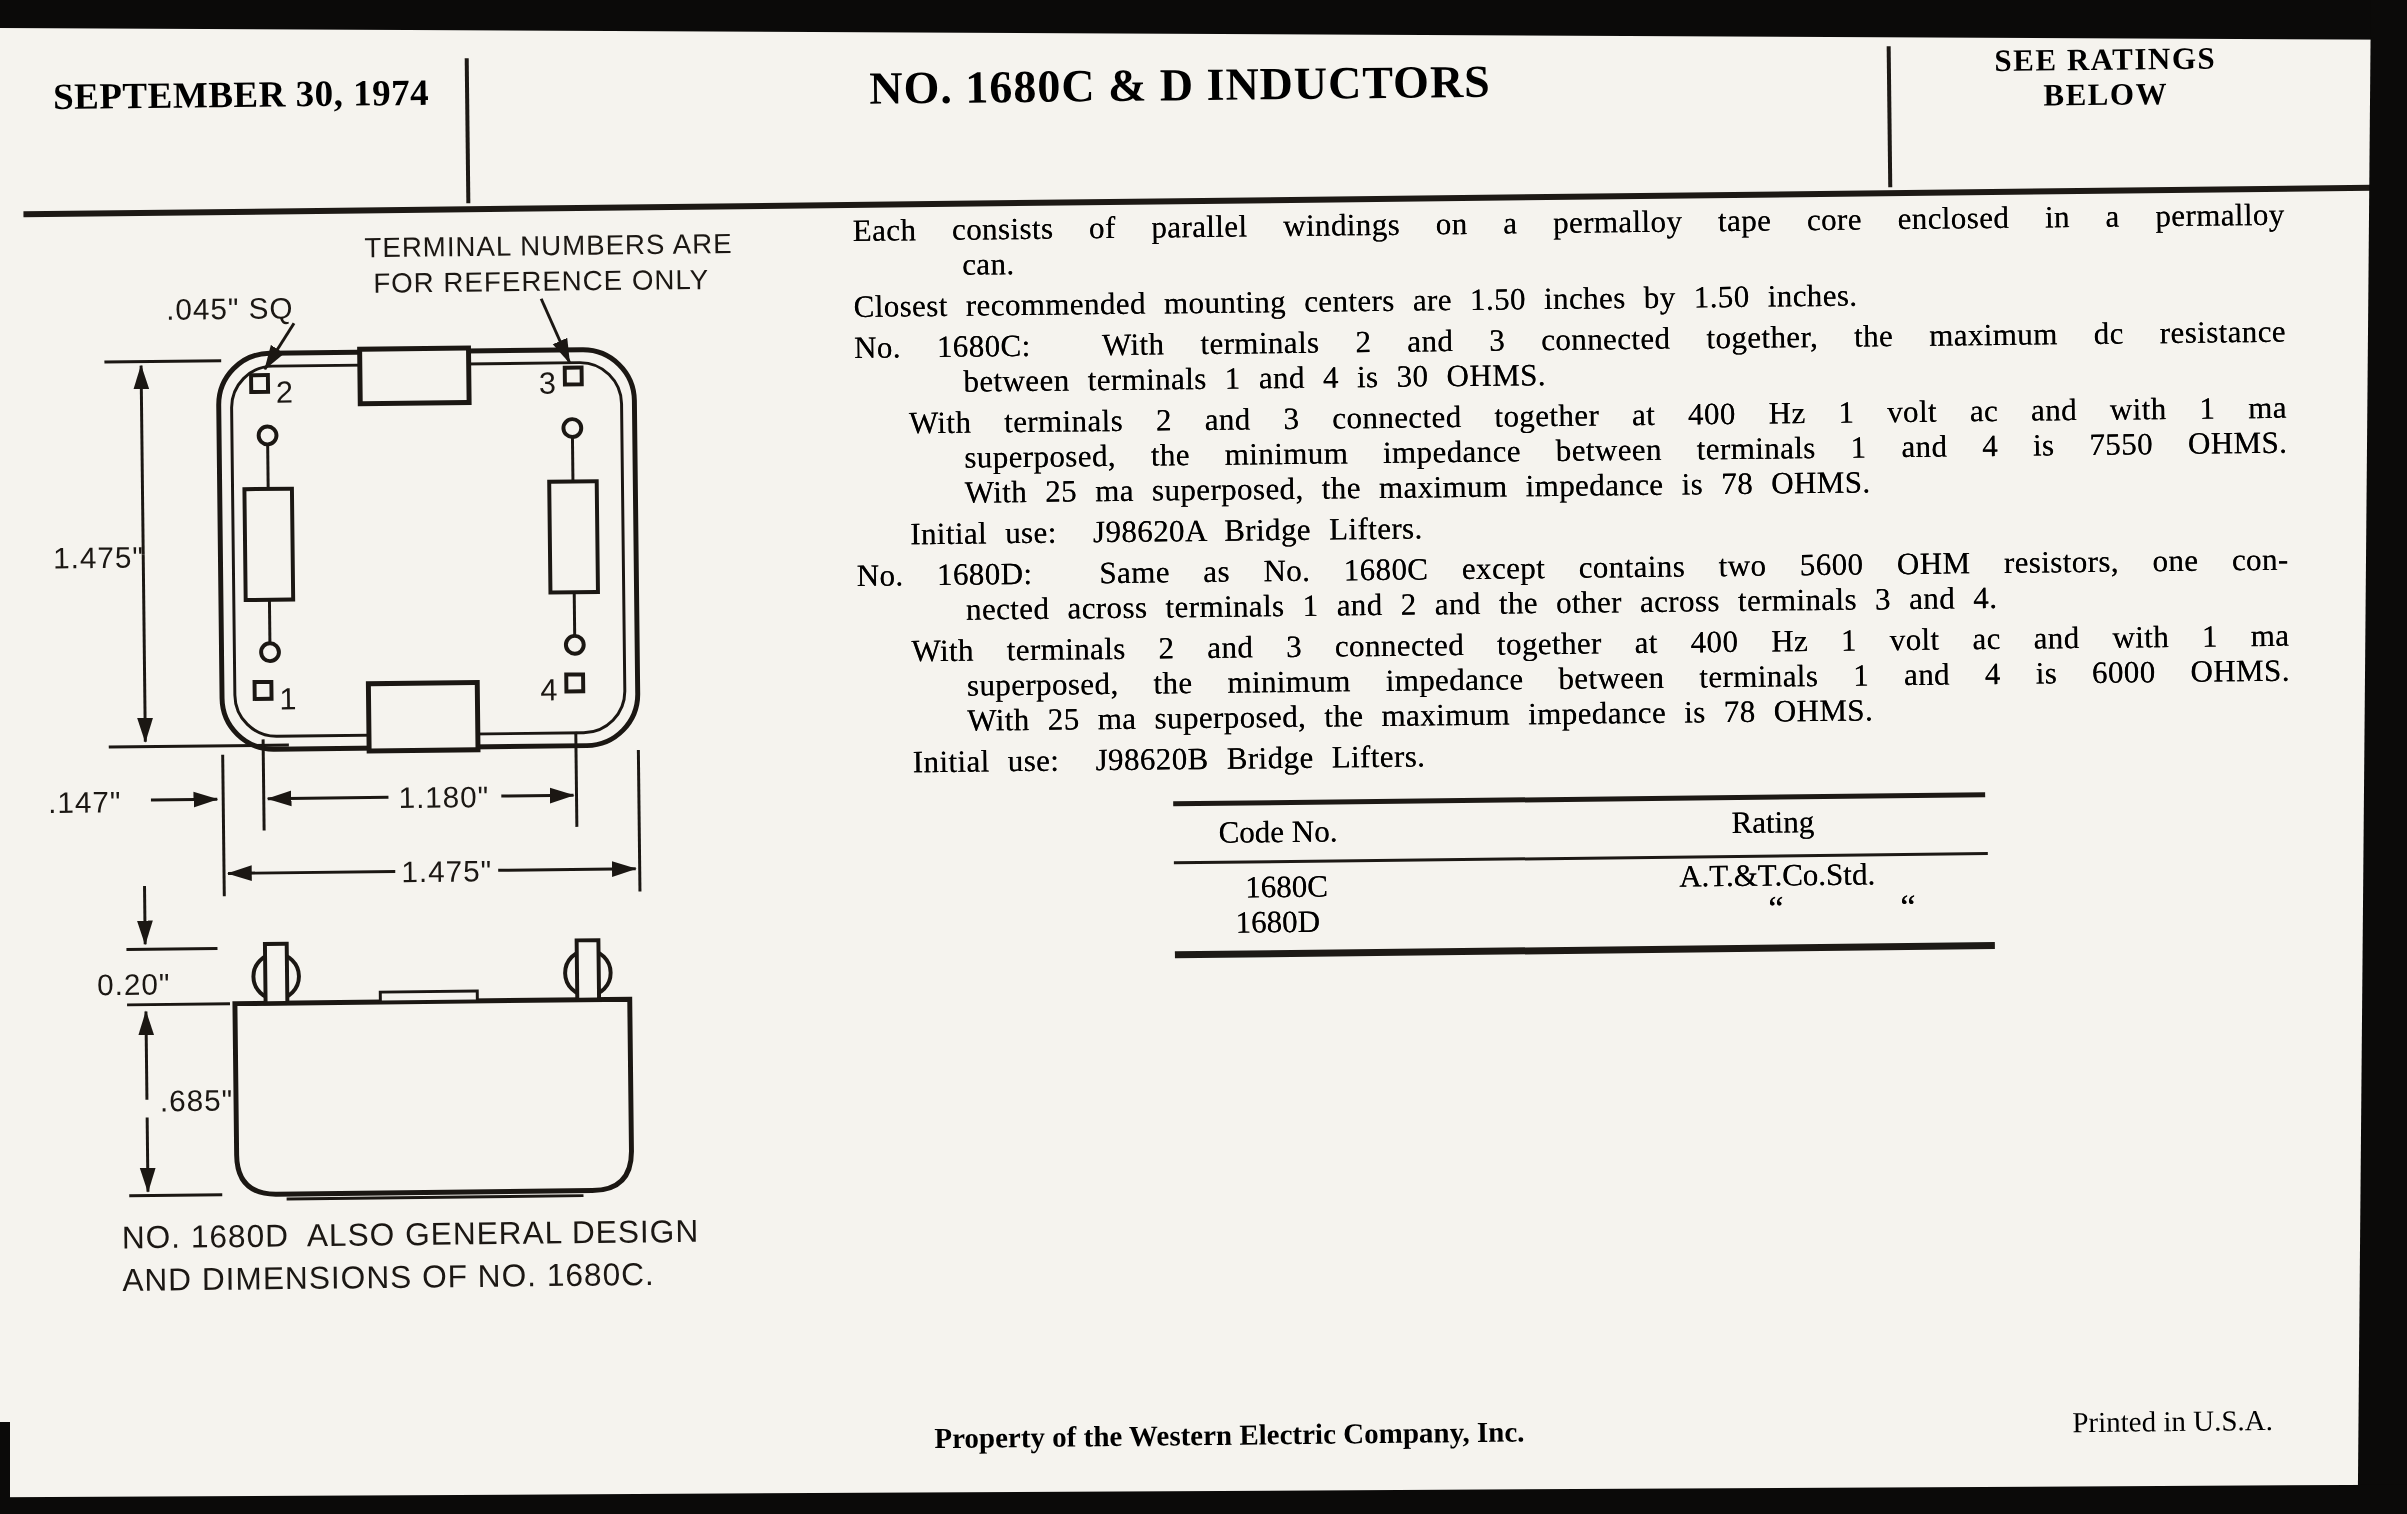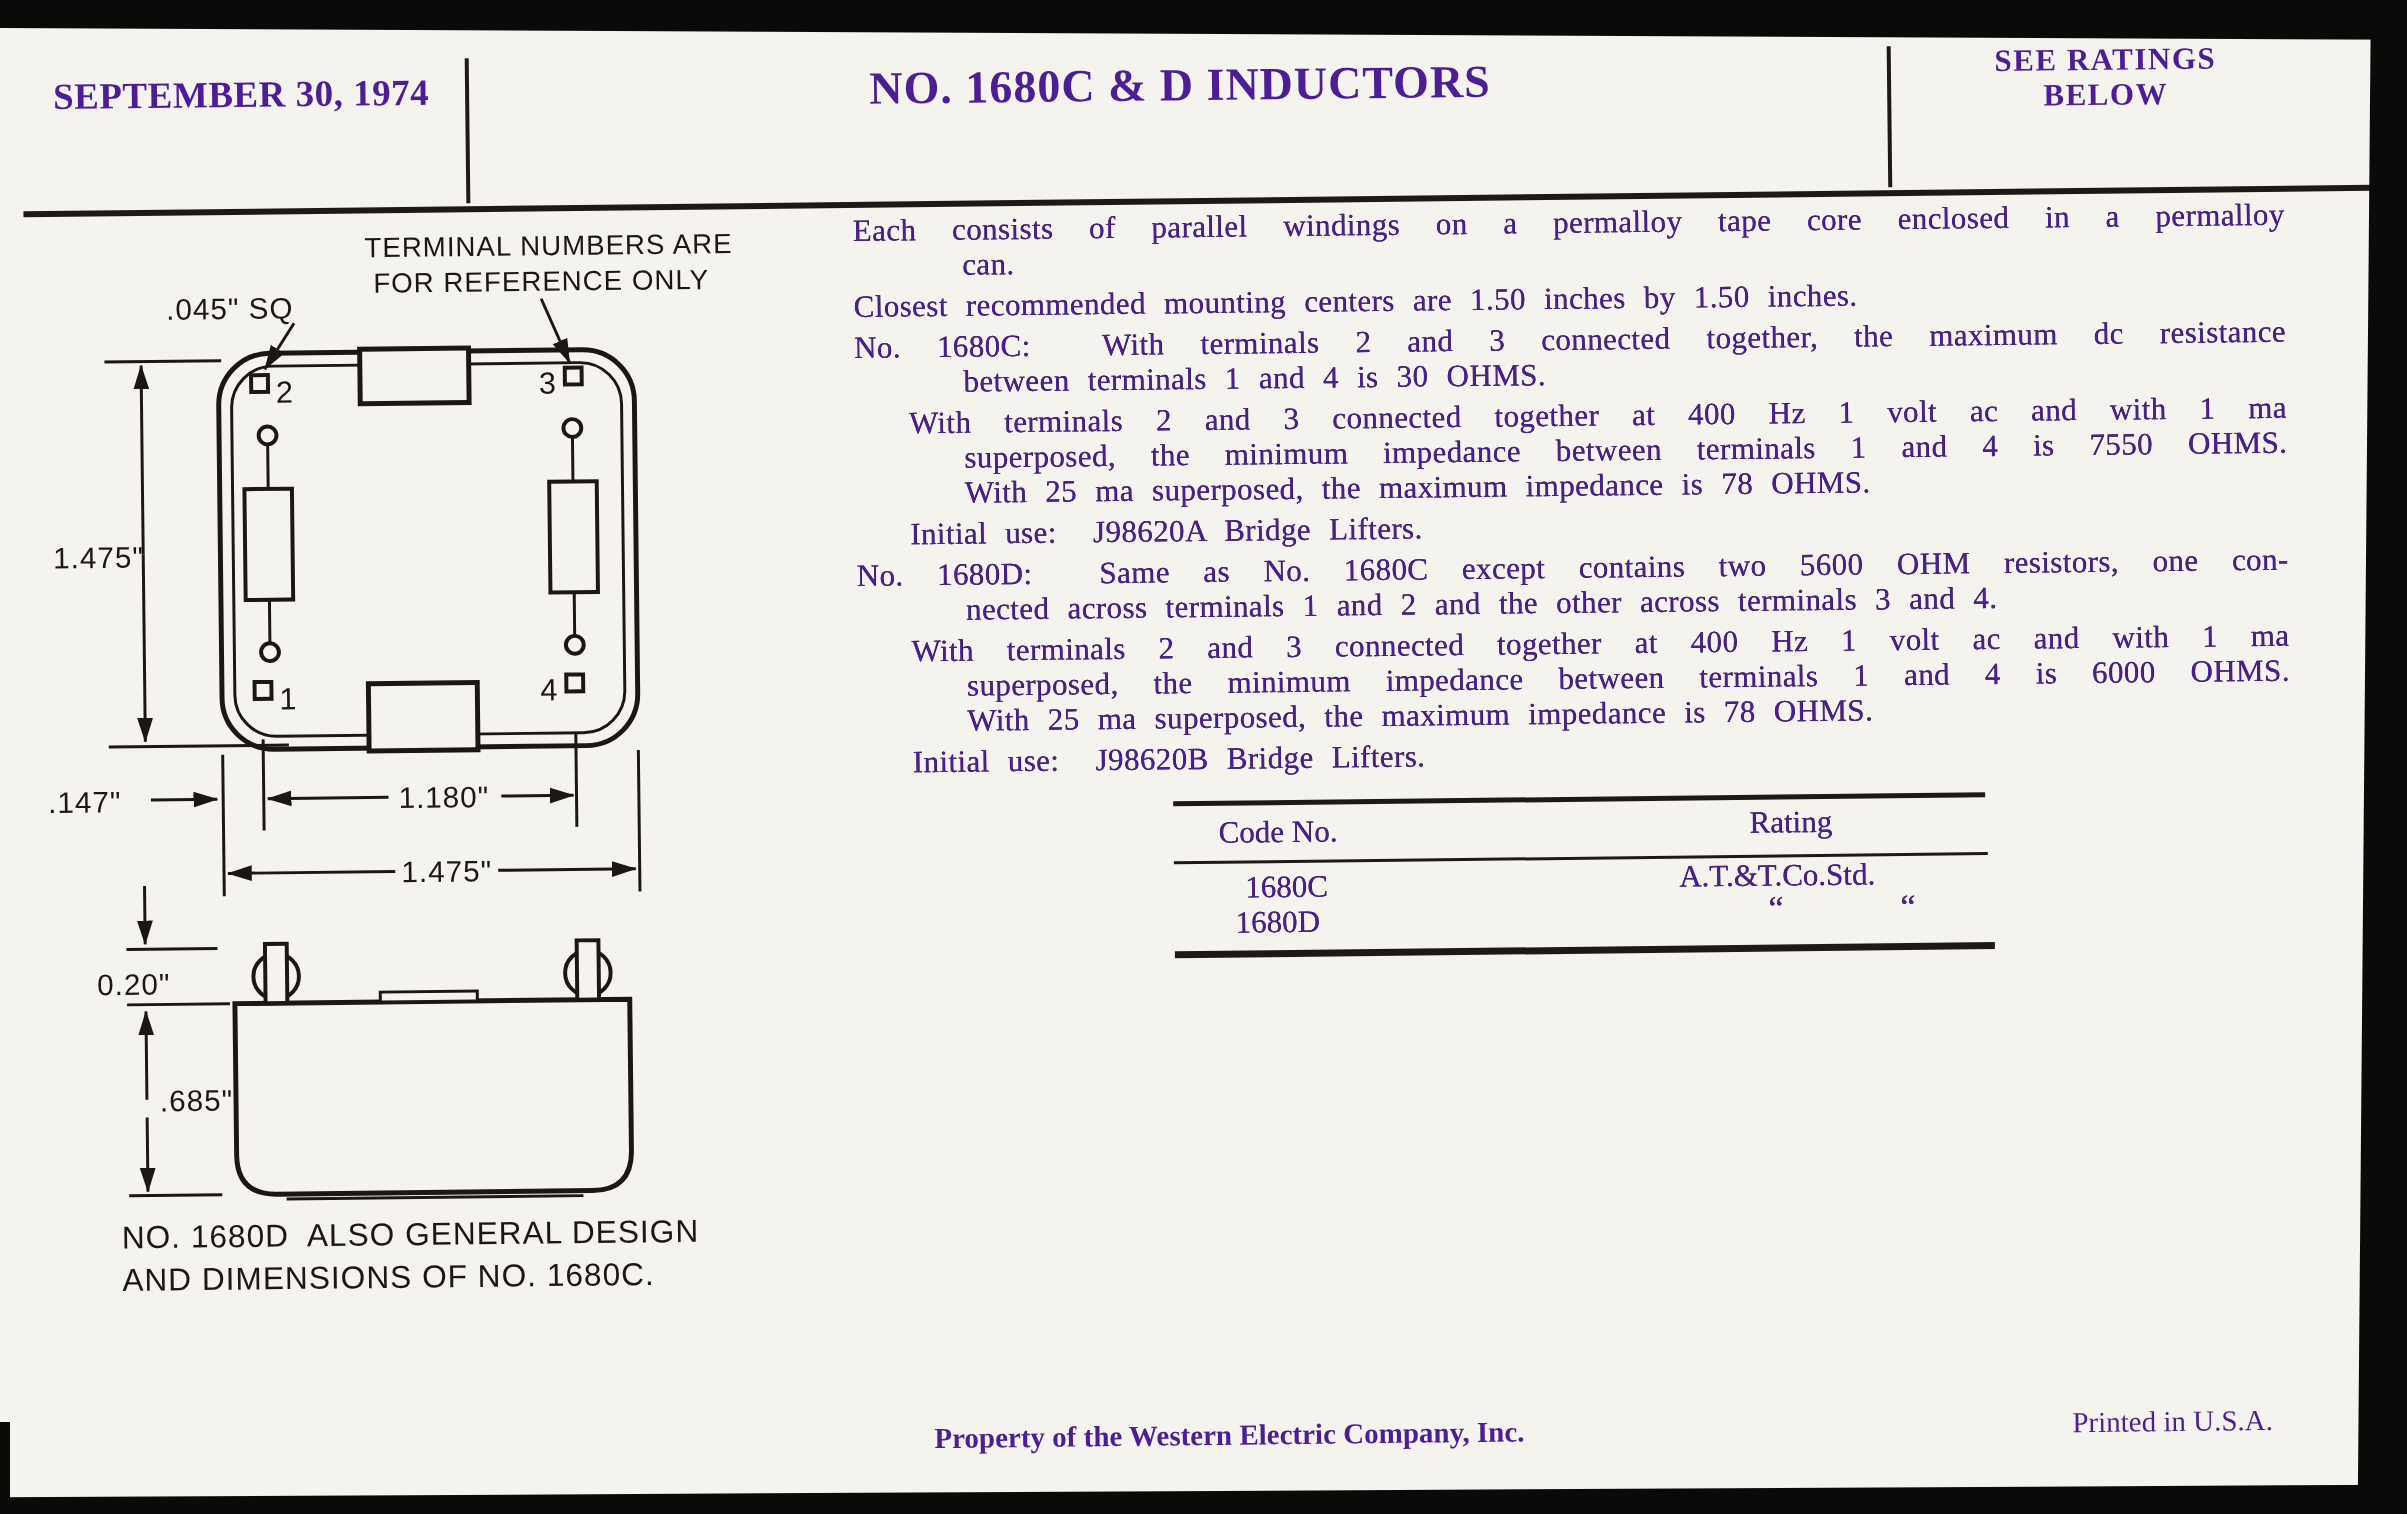--- a/index.html
+++ b/index.html
@@ -1,16 +1,16 @@
 <!DOCTYPE html>
 <html><head>
 <meta charset="utf-8">
 <style>
   html,body{margin:0;padding:0;background:#000;}
-  .stage{position:relative;width:2408px;height:1515px;overflow:hidden;background:#f5f3ee;font-family:"Liberation Serif",serif;color:#4c1d95;}
+  .stage{position:relative;width:2408px;height:1515px;overflow:hidden;background:#f5f3ee;font-family:"Liberation Serif",serif;color:#000000;}
   .abs{position:absolute;}
   .nosel{user-select:none;}
 
   
   .band-top{left:-12px;top:-18px;width:2445px;height:46px;background:#0b0a09;transform:rotate(0.28deg);transform-origin:left center;}
   .band-right{right:-14px;top:-12px;width:51px;height:1564px;background:#0b0a09;transform:rotate(0.5deg);transform-origin:100% 0;}
   .band-bottom{left:-12px;bottom:-16px;width:2445px;height:40px;background:#0b0a09;transform:rotate(-0.3deg);transform-origin:center;}
   .band-sliver{left:0;top:1422px;width:10px;height:95px;background:#0b0a09;}
 
   
@@ -184,21 +184,21 @@
       <div class="ln i2">nected across terminals 1 and 2 and the other across terminals 3 and 4.</div>
       <div class="ln i1 gap j">With terminals 2 and 3 connected together at 400 Hz 1 volt ac and with 1 ma</div>
       <div class="ln i2 j">superposed, the minimum impedance between terminals 1 and 4 is 6000 OHMS.</div>
       <div class="ln i2">With 25 ma superposed, the maximum impedance is 78 OHMS.</div>
       <div class="ln i1 gap">Initial use:&nbsp; J98620B Bridge Lifters.</div>
     </div>
 
     <div class="abs ratings-table">
       <div class="rule rt-top"></div>
       <div class="rt-cell" style="left:45px;top:14px;">Code No.</div>
-      <div class="rt-cell" style="left:576px;top:10px;">Rating</div>
+      <div class="rt-cell" style="left:558px;top:10px;">Rating</div>
       <div class="rule rt-mid"></div>
       <div class="rt-cell" style="left:71px;top:69px;text-align:center;">1680C</div>
       <div class="rt-cell" style="left:505px;top:63px;">A.T.&amp;T.Co.Std.</div>
       <div class="rt-cell" style="left:61px;top:104px;">1680D</div>
       <div class="rt-cell" style="left:594px;top:95px;font-size:34px;">“</div>
       <div class="rt-cell" style="left:726px;top:95px;font-size:34px;">“</div>
       <div class="rule rt-bot"></div>
     </div>
 
     <div class="abs ftr-prop">Property of the Western Electric Company, Inc.</div>

